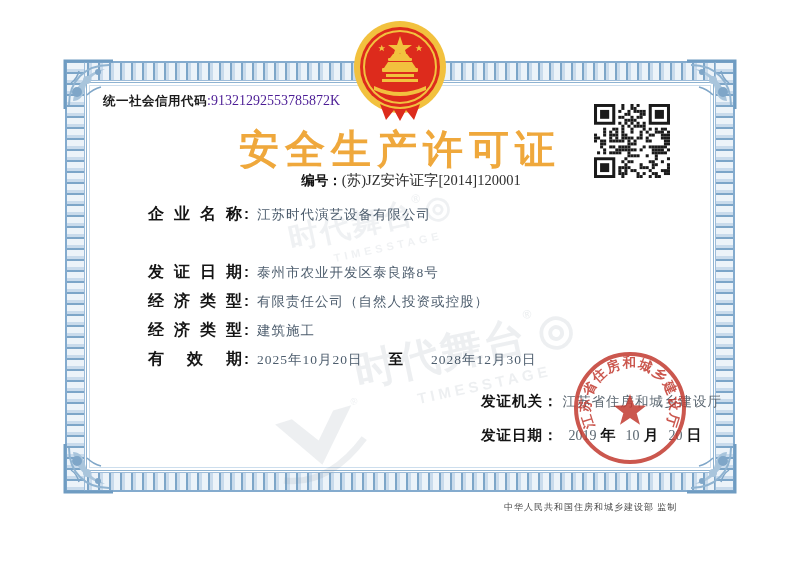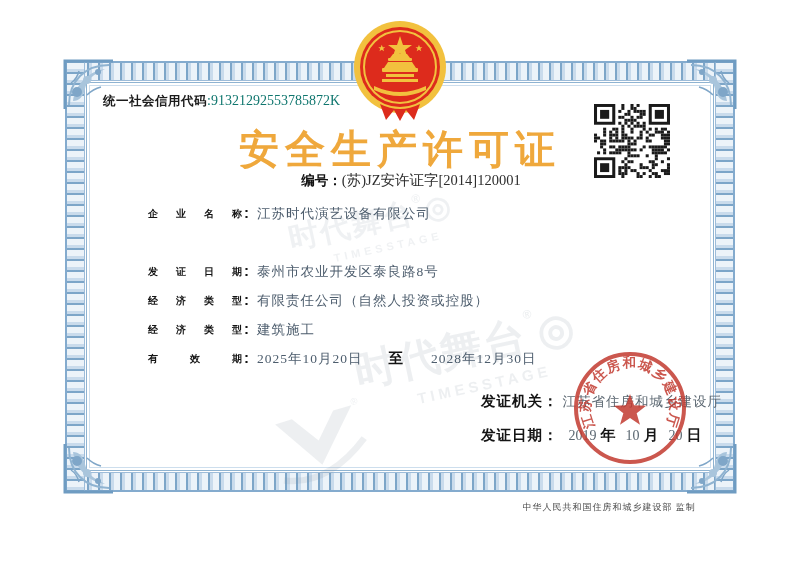--- a/index.html
+++ b/index.html
@@ -44,55 +44,55 @@
   .wm-center .wm-cn{font-size:42px;}
   .wm-upper .wm-cn{font-size:30px;}
   .wm-en{letter-spacing:4px; font-weight:bold;}
   .wm-center .wm-en{font-size:15px; margin:2px 0 0 56px;}
   .wm-upper .wm-en{font-size:11px; margin:1px 0 0 40px;}
   .wm-reg{font-size:12px; vertical-align:top;}
   .wm-vlogo{display:block;}
   
   .credit-line{position:absolute; left:103px; top:93px; z-index:3; font-size:12.5px;}
   .credit-label{font-weight:bold; color:#1c1c1c; letter-spacing:.5px;}
-  .credit-value{font-family:"Liberation Serif", serif; font-size:14px; color:#0f766e;}
+  .credit-value{font-family:"Liberation Serif", serif; font-size:14px; color:#4c1d95;}
   .emblem{position:absolute; left:352px; top:20px; z-index:4;}
   .title{
     position:absolute; left:0; right:0; top:122px; z-index:3;
     text-align:center; font-size:40px; font-weight:900; letter-spacing:6px;
     color:#EFA83C; font-family:Liberation Sans, sans-serif;
   }
   .qr{position:absolute; left:594px; top:104px; width:76px; height:74px; z-index:3;}
   .number-line{position:absolute; left:0; right:0; top:171px; text-align:center; z-index:3; padding-left:22px;}
   .number-label{font-weight:bold; font-size:13.5px; color:#111;}
   .number-value{font-family:"Liberation Serif", serif; font-size:14.5px; color:#2e2e2e;}
   
   .field-row{position:absolute; left:148px; z-index:3; white-space:nowrap;}
   .field-label{
-    display:inline-block; width:94px; font-weight:bold; font-size:10px; color:#141414;
+    display:inline-block; width:94px; font-weight:bold; font-size:16px; color:#141414;
     text-align:justify; text-align-last:justify; vertical-align:middle;
   }
   .field-colon{font-weight:bold; font-size:15px; color:#141414; margin-left:2px;}
   .field-value{
     font-family:"Liberation Serif", serif; font-size:13.5px; color:#4d5d6d;
     margin-left:8px; letter-spacing:1px; vertical-align:middle;
   }
   .to-label{font-weight:bold; font-size:14.5px; color:#141414; margin:0 16px 0 26px;}
   
   .issuer-row,.date-row{position:absolute; left:481px; z-index:3; white-space:nowrap;}
   .issuer-row{top:392px;} .date-row{top:426px;}
   .issue-label{font-weight:bold; font-size:14.5px; color:#141414; letter-spacing:1px;}
   .issuer-value{font-family:"Liberation Serif", serif; font-size:13.5px; color:#5a6670; letter-spacing:1px; margin-left:4px;}
   .date-num{font-family:"Liberation Serif", serif; font-size:14px; color:#5a6670; margin:0 4px 0 10px;}
   .date-unit{font-weight:bold; font-size:15px; color:#141414;}
   .stamp{position:absolute; left:571px; top:349px; z-index:5; opacity:.85;}
   
   .footer{
-    position:absolute; left:480px; top:501px; width:258px; z-index:3;
-    text-align:center; font-family:"Liberation Serif", serif; font-size:9px;
+    position:absolute; left:504px; top:501px; width:258px; z-index:3;
+    text-align:left; font-family:"Liberation Serif", serif; font-size:9px;
     color:#4a4a4a; letter-spacing:1px;
   }
 </style>
 </head>
 <body>
 
 <div class="page">
 
   <div class="frame">
     <div class="edge edge-h edge-top"></div>

